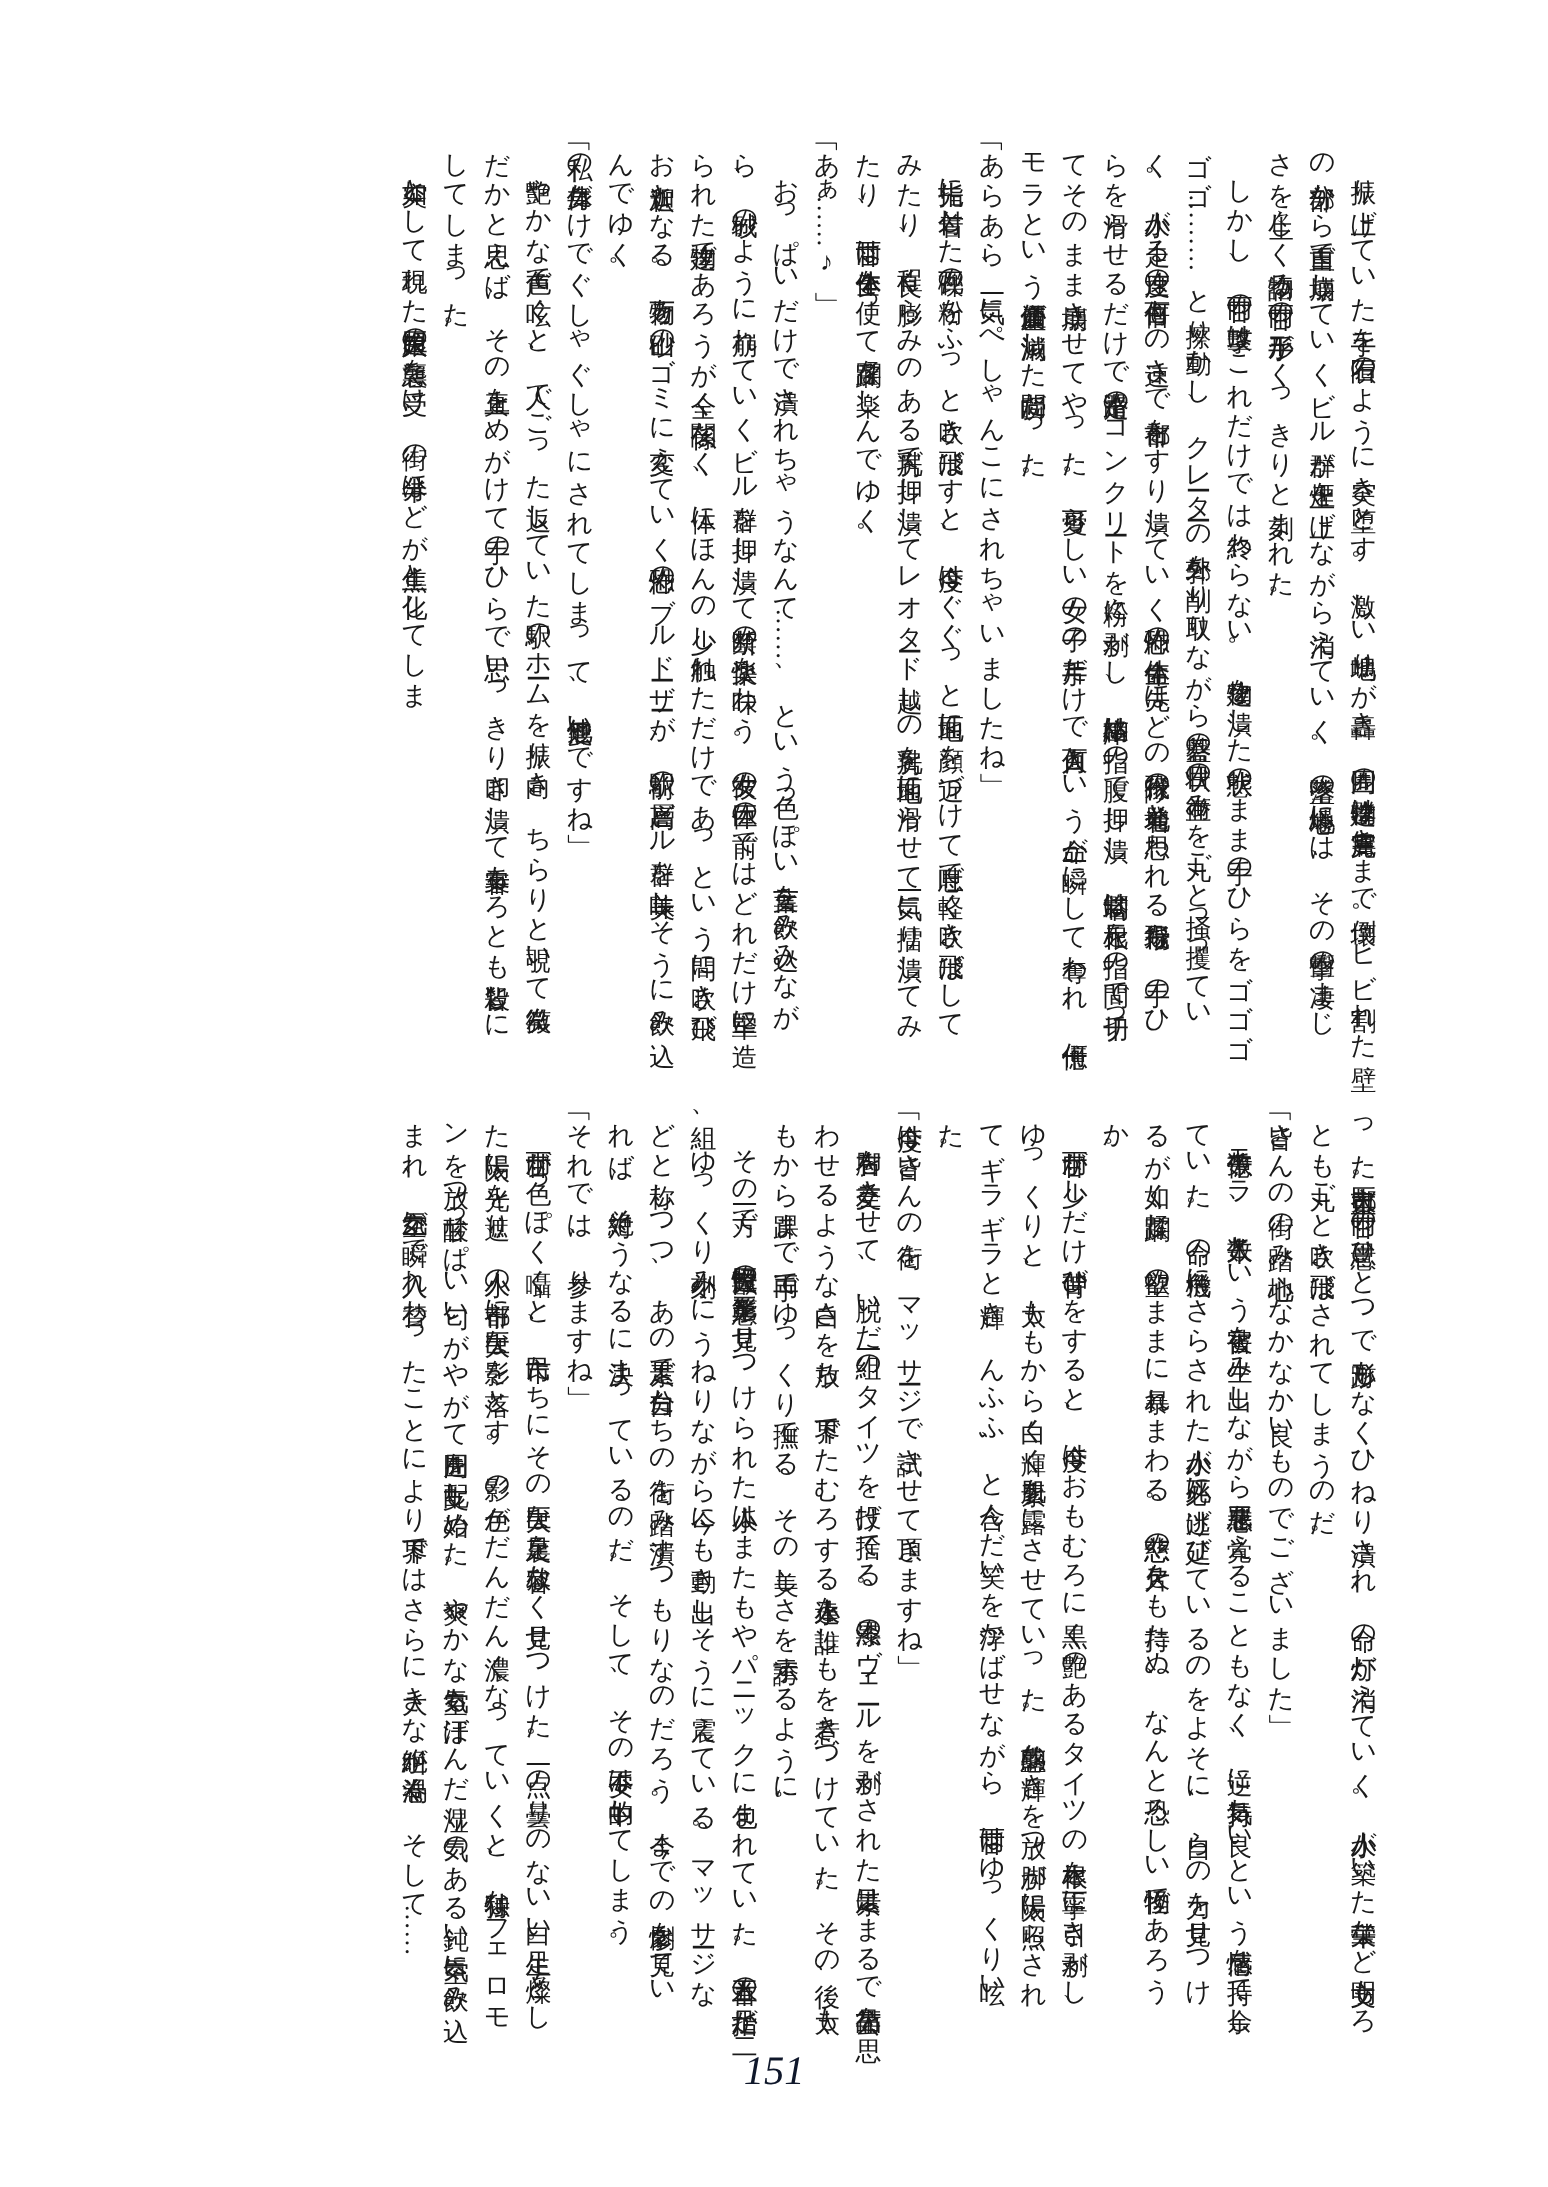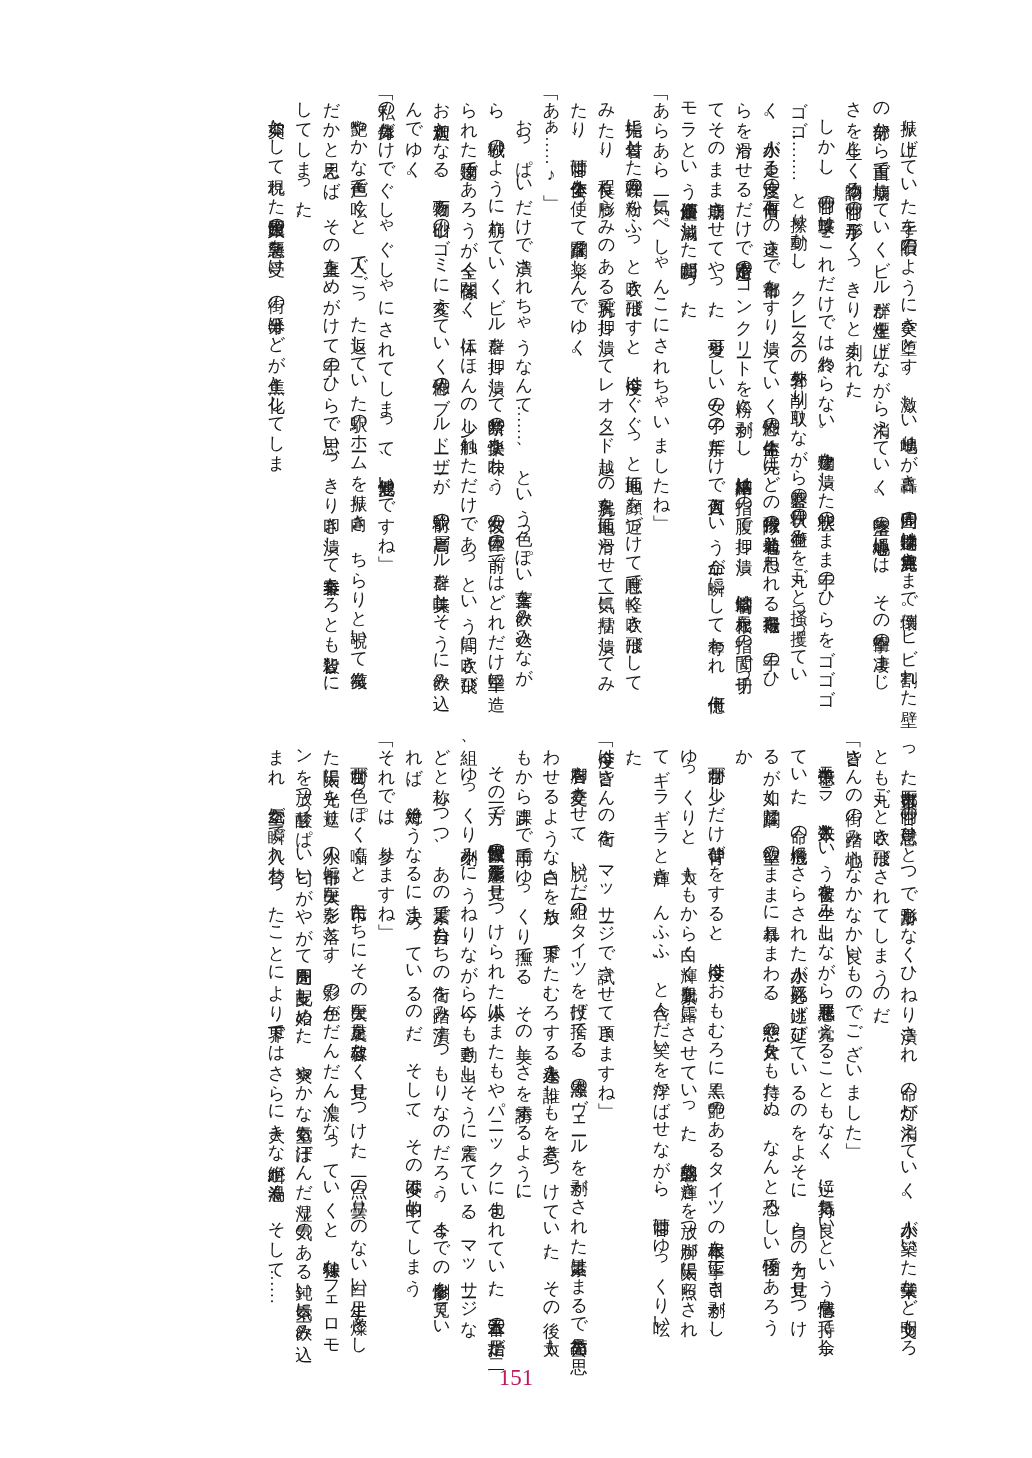--- a/index.html
+++ b/index.html
@@ -41,22 +41,23 @@
   }
   .vtext p.indent {
     text-indent: 1em;
   }
   .page-number {
     position: absolute;
     top: 1365px;
     left: 0;
     width: 100%;
     text-align: center;
-    font-size: 23px;
-    color: #be185d;
+    font-size: 27px;
+    color: #0f172a;
+    font-style: italic;
   }
 </style>
 </head>
 <body>
 
 <div class="page">
 
   <div class="vtext vtext-top">
       <p class="indent">振り上げていた手を隕石のように突き堕とす。激しい地鳴りが轟き、周囲の建物群は完膚無きまで倒壊。ヒビ割れた壁の部分から自重で崩壊していくビル群が土煙を上げながら消えていく。墜落の爆心地には、その衝撃の凄まじさを生々しく物語る甘雨の手形がくっきりと刻まれた。</p>
       <p class="indent">しかし、甘雨の攻撃はこれだけでは終わらない。建物を潰した状態のまま手のひらをゴゴゴゴゴ………と擦り動かし、クレーターの外郭を削り取りながら碁盤の目状の街並みを丸ごと掻っ攫っていく。小人が走る速度の何百倍もの速さで都市をすり潰していく恐怖の生命体。先ほどの飛行隊の発着地と思われる飛行場も、手のひらを滑らせるだけで滑走路のコンクリートを粉々に剥がし、格納庫は指の腹で押し潰し、管制塔は根元を指の間で千切ってそのまま崩壊させてやった。可愛らしい女の子の片手だけで何百人という命が一瞬にして奪われ、何十億モラという資産価値が消滅した瞬間だった。</p>

